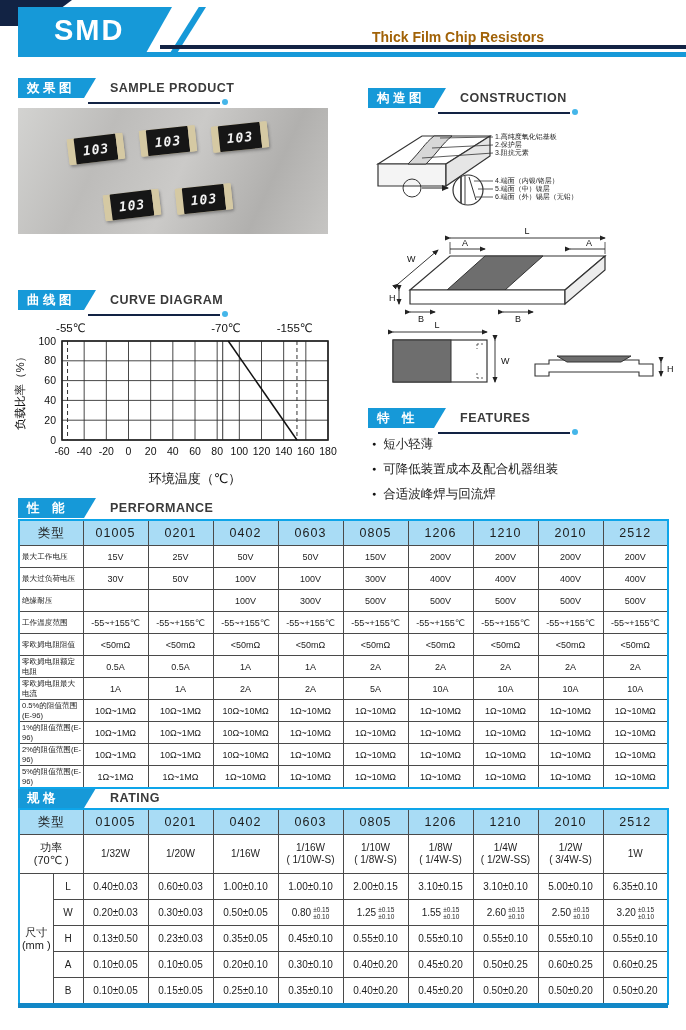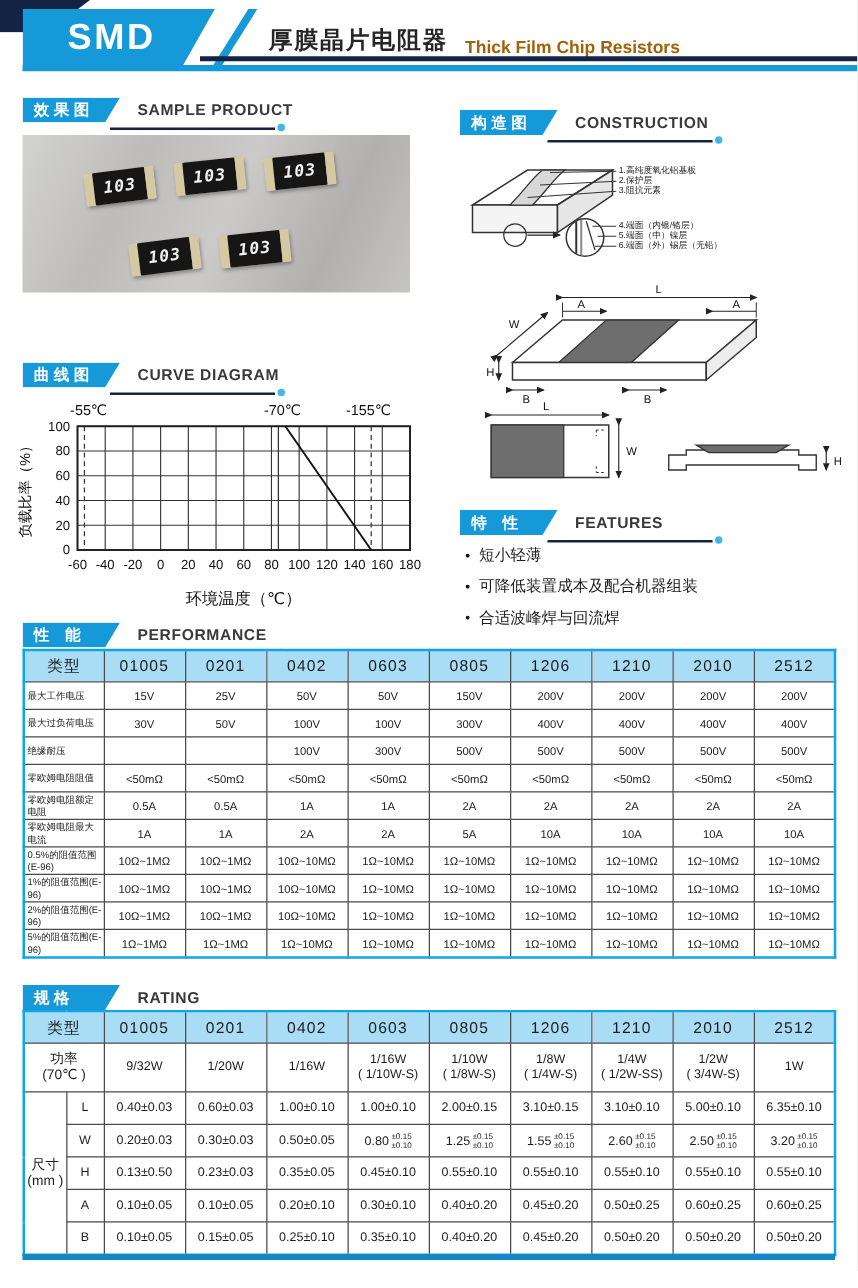--- a/index.html
+++ b/index.html
@@ -73,21 +73,20 @@
 </head>
 <body>
 
 <div class="page">
 
   <div class="abs navy-corner"></div>
   <div class="abs banner">
     <span class="smd">SMD</span>
   </div>
   <div class="abs slash"></div>
-  <div class="abs title-cn">厚膜晶片电阻器</div>
   <div class="abs title-en">Thick Film Chip Resistors</div>
   <div class="abs navy-line"></div>
   <div class="abs blue-strip"></div>
 
   <div class="abs sec" style="left:18px;top:78px;width:300px;">
     <div class="flag">
         <span>效 果 图</span>
       </div>
     <span class="en">SAMPLE PRODUCT</span>
     <span class="uline"></span>
@@ -371,20 +370,32 @@
           <td></td>
           <td>100V</td>
           <td>300V</td>
           <td>500V</td>
           <td>500V</td>
           <td>500V</td>
           <td>500V</td>
           <td>500V</td>
         </tr>
         <tr>
+          <th class="rowlabel">工作温度范围</th>
+          <td>-55~+155℃</td>
+          <td>-55~+155℃</td>
+          <td>-55~+155℃</td>
+          <td>-55~+155℃</td>
+          <td>-55~+155℃</td>
+          <td>-55~+155℃</td>
+          <td>-55~+155℃</td>
+          <td>-55~+155℃</td>
+          <td>-55~+155℃</td>
+        </tr>
+        <tr>
           <th class="rowlabel">零欧姆电阻阻值</th>
           <td>&lt;50mΩ</td>
           <td>&lt;50mΩ</td>
           <td>&lt;50mΩ</td>
           <td>&lt;50mΩ</td>
           <td>&lt;50mΩ</td>
           <td>&lt;50mΩ</td>
           <td>&lt;50mΩ</td>
           <td>&lt;50mΩ</td>
           <td>&lt;50mΩ</td>
@@ -487,21 +498,21 @@
           <th class="colhead">0603</th>
           <th class="colhead">0805</th>
           <th class="colhead">1206</th>
           <th class="colhead">1210</th>
           <th class="colhead">2010</th>
           <th class="colhead">2512</th>
         </tr>
         <tr>
           <th colspan="2" class="biglabel">功率
 (70℃ )</th>
-          <td class="power-cell">9/32W</td>
+          <td class="power-cell">1/32W</td>
           <td class="power-cell">1/20W</td>
           <td class="power-cell">1/16W</td>
           <td class="power-cell">1/16W
 ( 1/10W-S)</td>
           <td class="power-cell">1/10W
 ( 1/8W-S)</td>
           <td class="power-cell">1/8W
 ( 1/4W-S)</td>
           <td class="power-cell">1/4W
 ( 1/2W-SS)</td>

